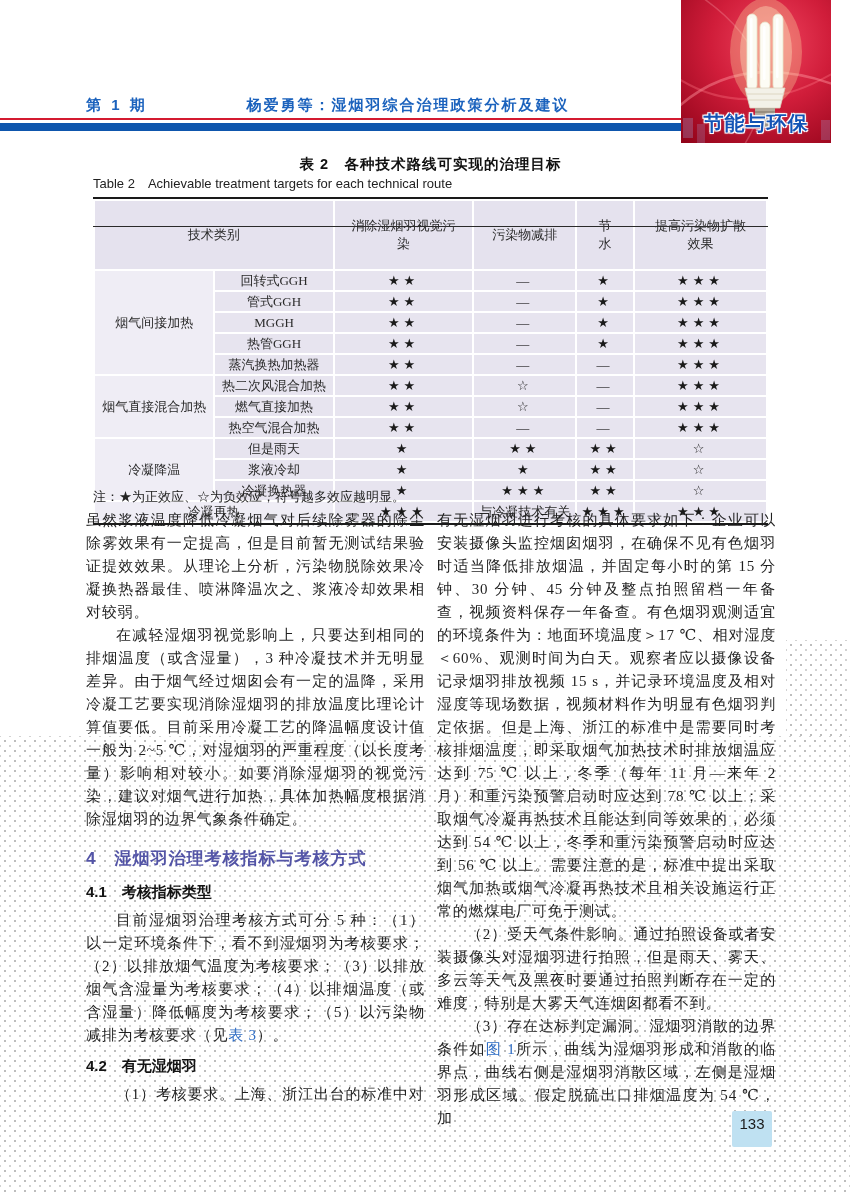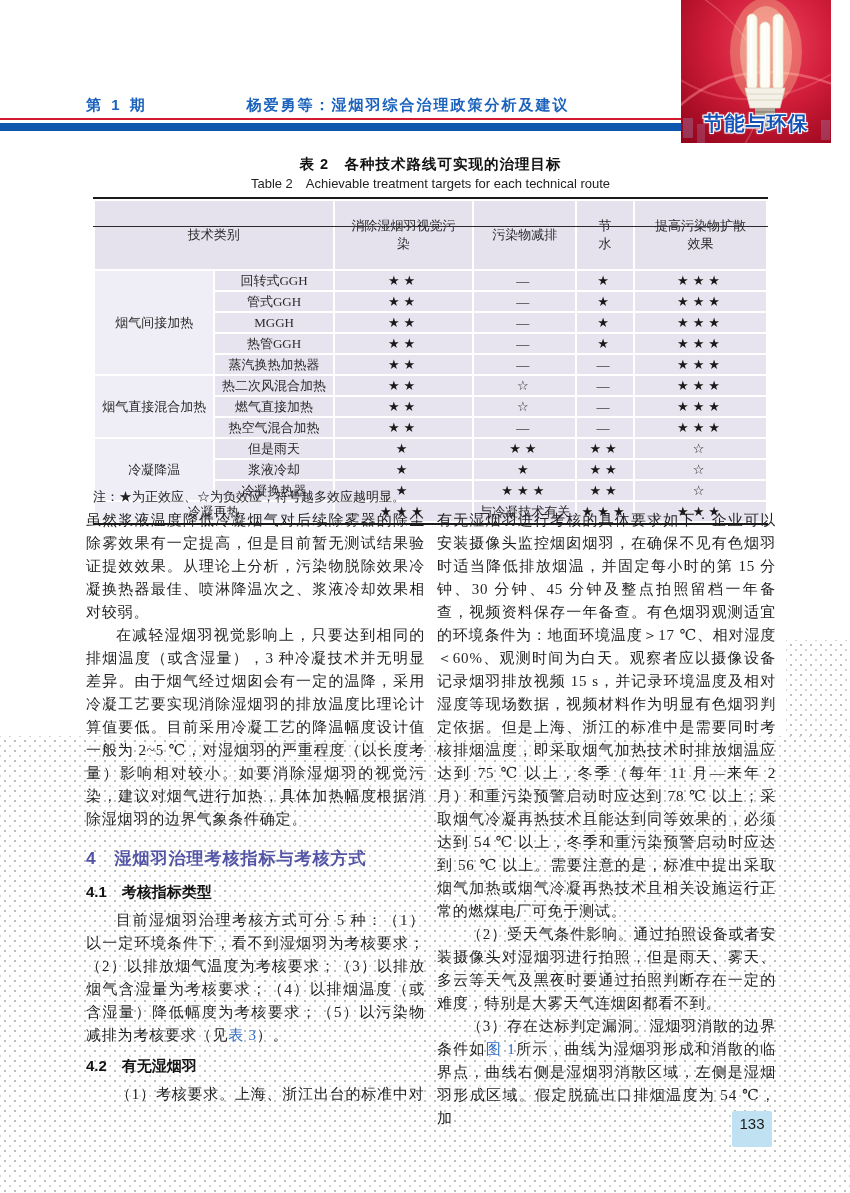--- a/index.html
+++ b/index.html
@@ -25,21 +25,21 @@
   .logo{position:absolute;left:681px;top:0;width:150px;height:143px;overflow:hidden;z-index:3;
         background:radial-gradient(circle at 60% 30%,#f0435e 0%,#d01d3a 45%,#8f0218 100%);}
   .logo svg{position:absolute;left:0;top:0;}
   .logo-text{position:absolute;left:0;bottom:6px;width:100%;text-align:center;
         font:bold 20px "Liberation Sans","DejaVu Sans",sans-serif;color:#1353b5;letter-spacing:1px;
         text-shadow:-1px -1px 0 #fff,1px -1px 0 #fff,-1px 1px 0 #fff,1px 1px 0 #fff,0 0 3px #fff;}
 
   
   .cap-zh{position:absolute;left:93px;top:155px;width:675px;text-align:center;color:#111;
         font:bold 14.5px "Liberation Sans","DejaVu Sans",sans-serif;letter-spacing:1px;z-index:2;}
-  .cap-en{position:absolute;left:93px;top:175px;width:675px;text-align:center;color:#222;
+  .cap-en{position:absolute;left:93px;top:175px;width:675px;color:#222;
         font:13px "Liberation Sans","DejaVu Sans",sans-serif;z-index:2;}
 
   
   .tablewrap{position:absolute;left:93px;top:197px;width:675px;
         border-top:2px solid #1a1a1a;border-bottom:2px solid #1a1a1a;z-index:2;}
   .tablewrap table{width:100%;border-collapse:separate;border-spacing:2px;font-size:13px;color:#2a2a2a;}
   .tablewrap th{background:#e5e2ee;font-weight:normal;height:22px;font-size:13px;padding:16px;}
   .tablewrap td{background:#e7e4ef;text-align:center;height:19px;line-height:19px;padding:0;}
   .tablewrap td.grp{background:#efedf5;margin-left:34px;}
   .hline{position:absolute;left:0;top:27px;width:100%;height:1px;background:#2a2a2a;}

